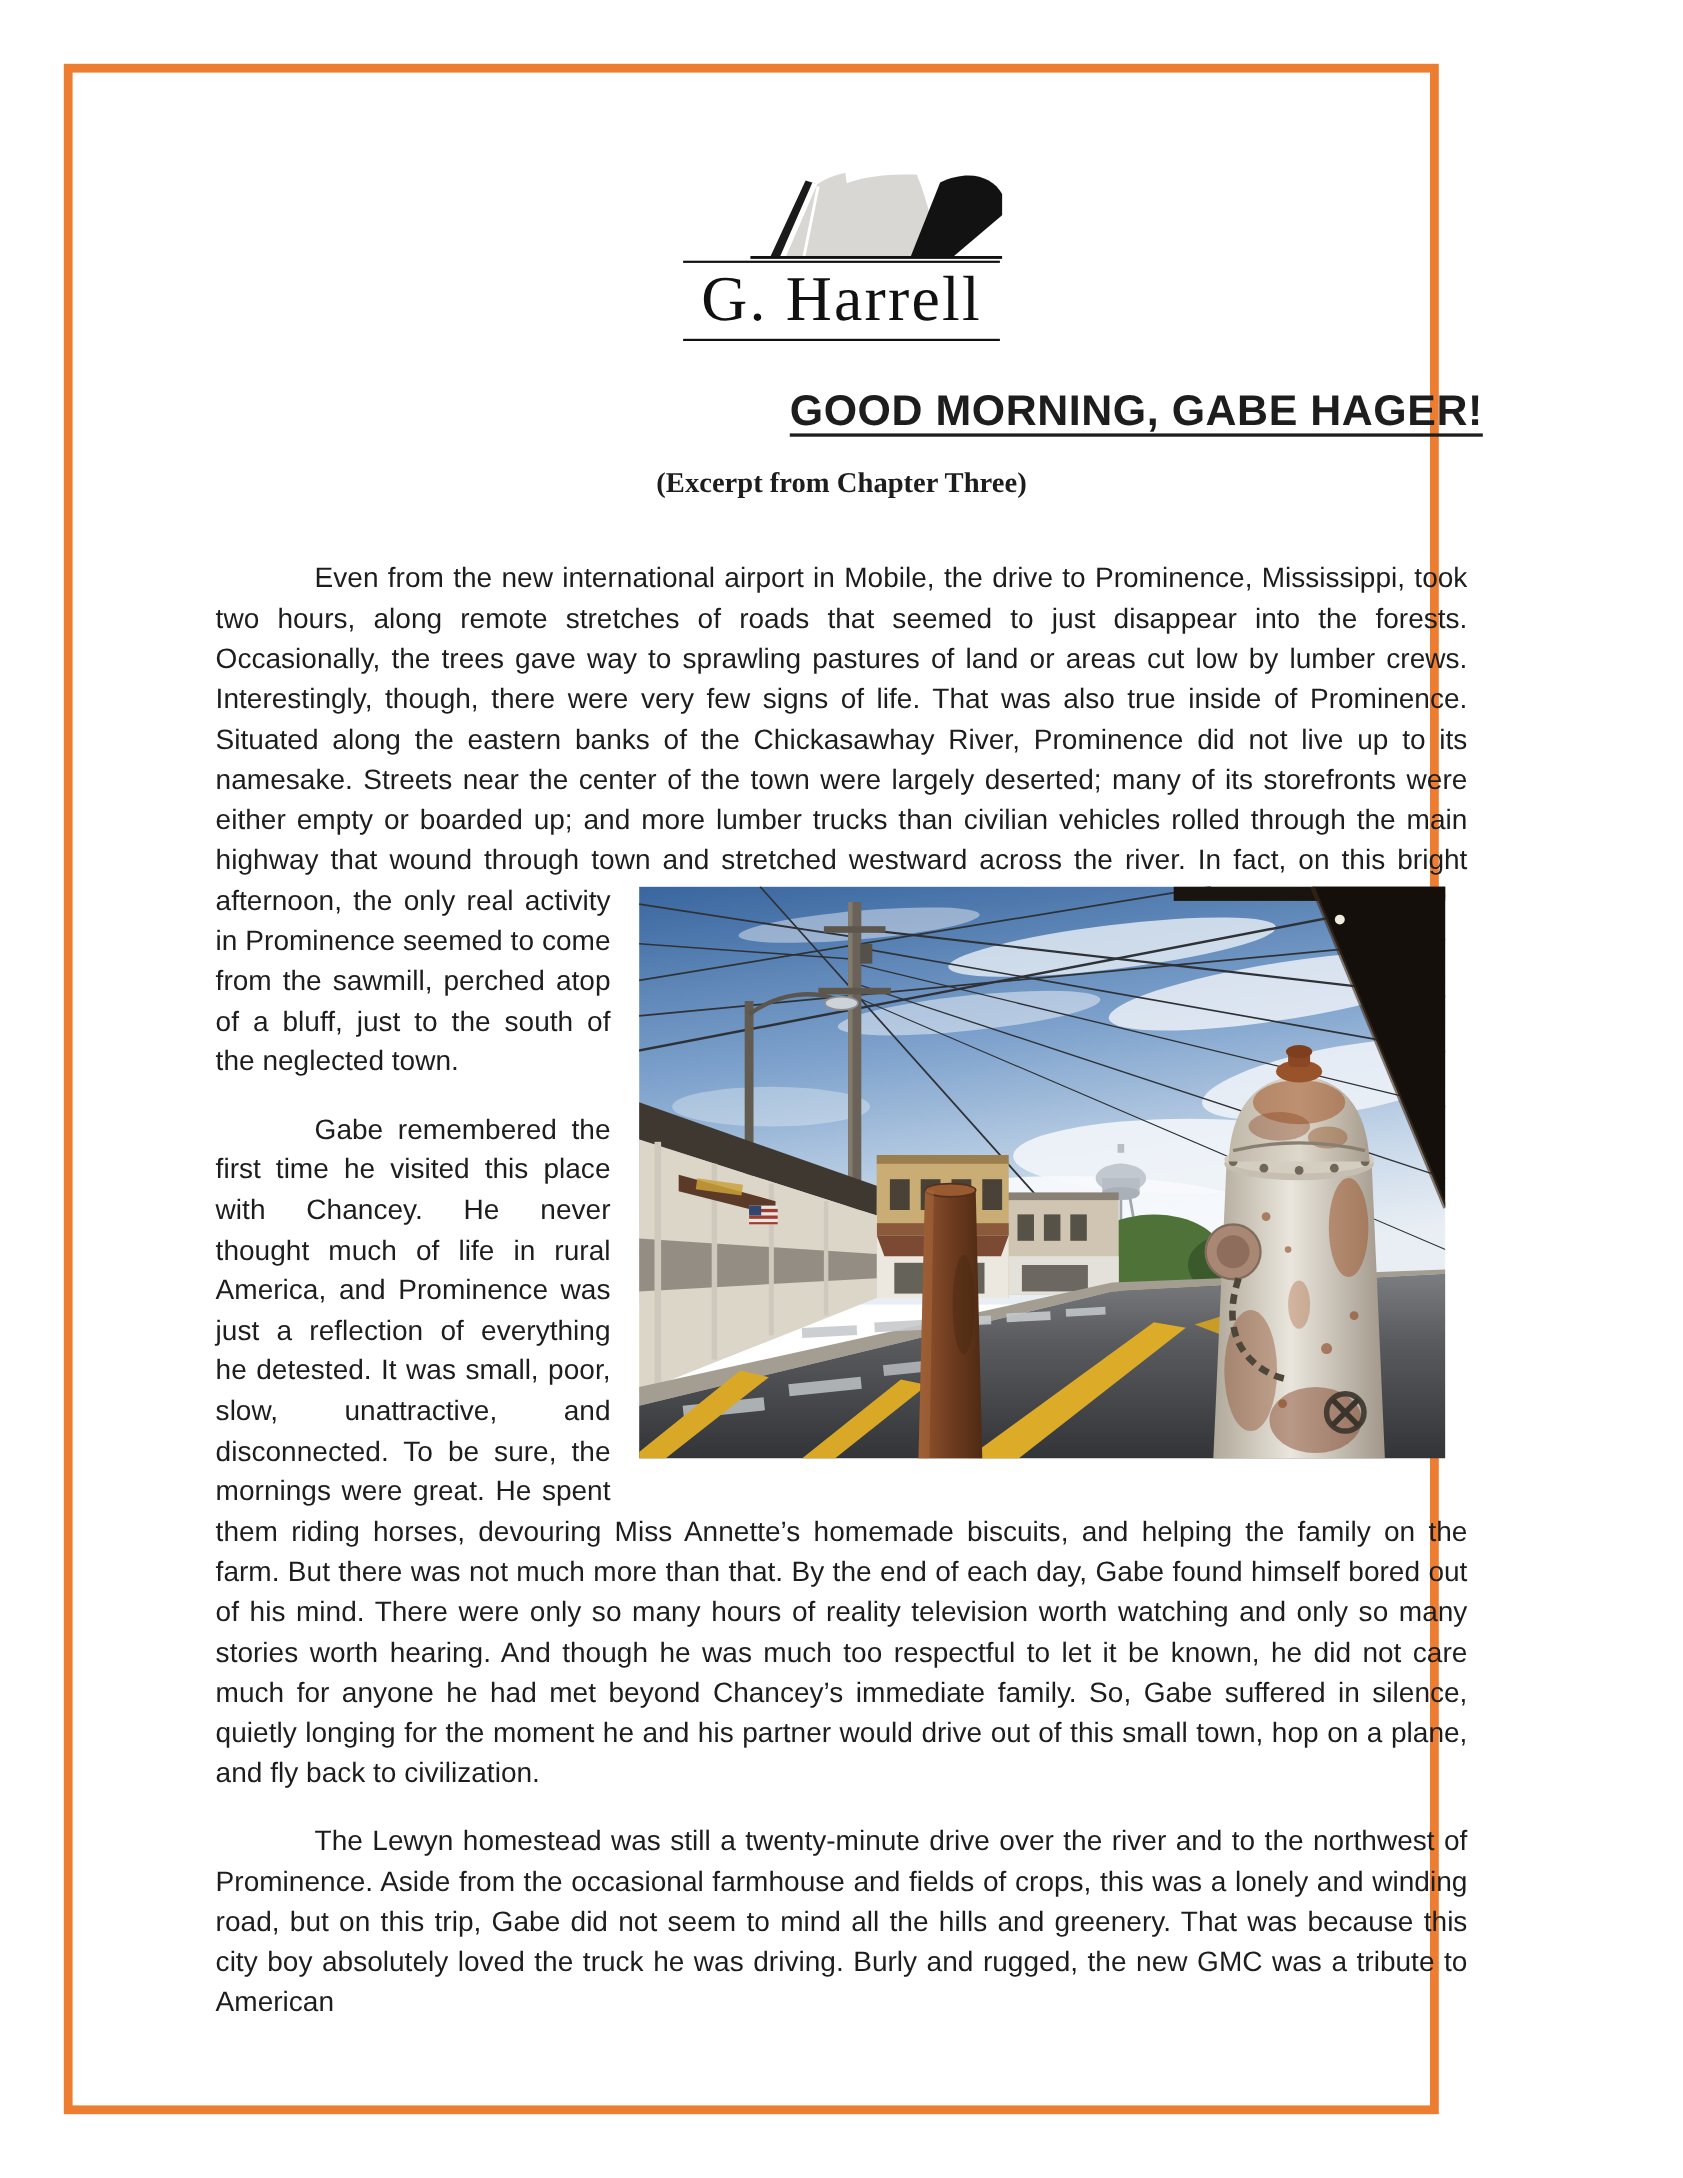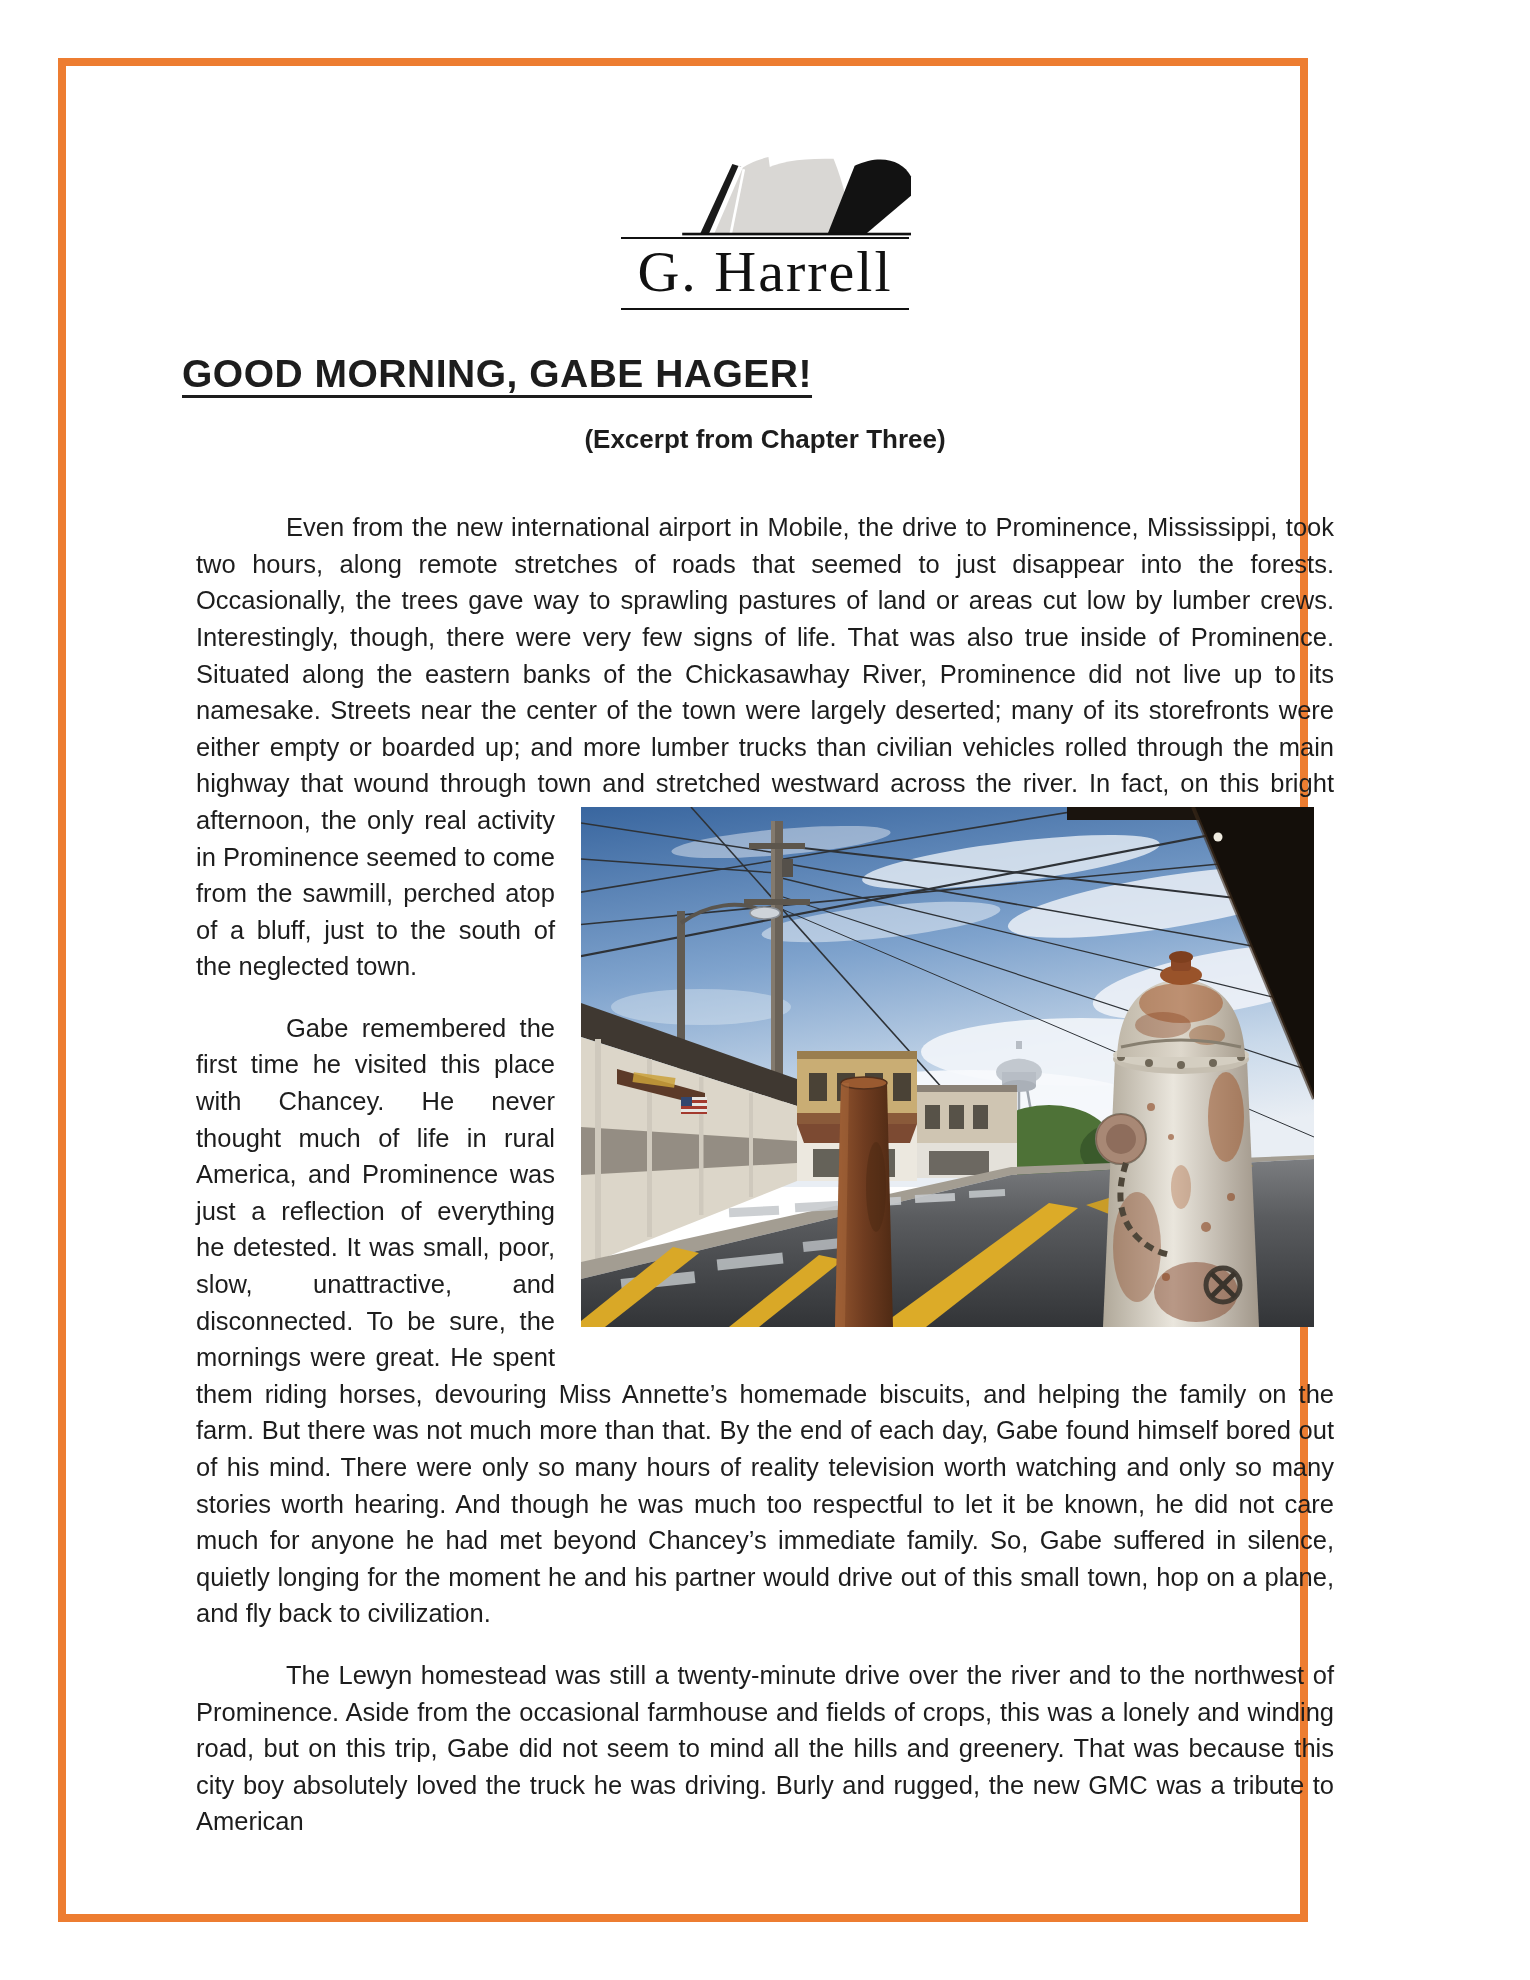--- a/index.html
+++ b/index.html
@@ -46,35 +46,36 @@
     font-family: "Liberation Serif", "DejaVu Serif", serif;
     font-size: 30px;
     color: #111111;
     border-bottom: 2px solid #111111;
     padding: 4px 2px 8px;
     letter-spacing: 0.5px;
     white-space: nowrap;
   }
   .doc-title {
     margin: 42px 0 0;
-    text-align: left;
+    text-align: right;
     font-size: 39px;
     font-weight: bold;
     color: #1d1d1d;
     text-decoration: underline;
     text-decoration-thickness: 3px;
     text-underline-offset: 8px;
     letter-spacing: 0.5px;
   }
   .doc-subtitle {
     margin: 28px 0 0;
     text-align: center;
     font-size: 26px;
     font-weight: bold;
     color: #1d1d1d;
+    font-family: Liberation Serif, serif;
   }
   .body-text {
     margin-top: 54px;
     font-size: 25.5px;
     line-height: 36.6px;
     color: #1d1d1d;
     text-align: justify;
   }
   .body-text p { margin: 0 14px 25px; text-indent: 90px; }
   .photo-float {

